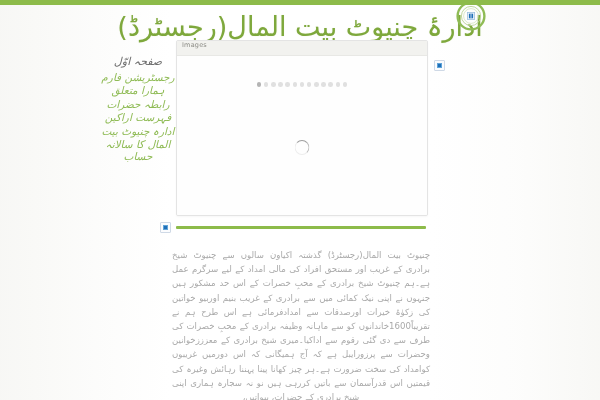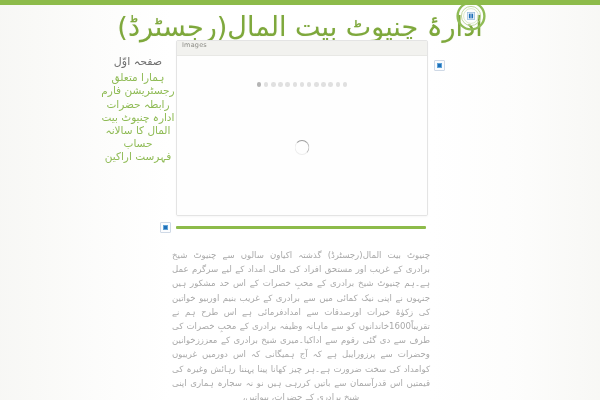--- a/index.html
+++ b/index.html
@@ -90,20 +90,21 @@
   }
   .nav-item {
     display: block;
     color: #8fbb55;
     font-size: 10.5px;
     line-height: 12.6px;
     padding: 0;
     margin: 0 0 1px 0;
     text-decoration: none;
     white-space: normal;
+    font-style: italic;
   }
   .nav-item.first {
     color: #6f6f6f;
     font-size: 11px;
     margin-bottom: 2px;
   }
 
   
   .panel {
     position: absolute;
@@ -248,25 +249,25 @@
       <circle cx="15" cy="15" r="9.6" fill="none" stroke="#b9d293" stroke-width="0.9"></circle>
       <circle cx="15" cy="15" r="7.4" fill="none" stroke="#cfe0b3" stroke-width="0.7"></circle>
       <rect x="11.4" y="11.4" width="7.2" height="7.2" fill="#eef4fa" stroke="#9cc0de" stroke-width="0.8"></rect>
       <rect x="12.9" y="12.7" width="4.2" height="4.6" fill="#1e6fb8"></rect>
       <rect x="14.6" y="12.7" width="0.8" height="4.6" fill="#eef4fa"></rect>
     </svg>
   </div>
 
   <nav class="nav-col">
     <a class="nav-item first" href="#">صفحہ اوّل</a>
+    <a class="nav-item" href="#">رجسٹریشن فارم</a>
     <a class="nav-item" href="#">ہمارا متعلق</a>
-    <a class="nav-item" href="#">رجسٹریشن فارم</a>
     <a class="nav-item" href="#">رابطہ حضرات</a>
+    <a class="nav-item" href="#">فہرست اراکین</a>
     <a class="nav-item" href="#">ادارہ چنیوٹ بیت المال کا سالانہ حساب</a>
-    <a class="nav-item" href="#">فہرست اراکین</a>
   </nav>
 
   <section class="panel">
     <div class="panel-head">
       <span class="panel-head-label">Images</span>
     </div>
     <div class="panel-body">
       <div class="dots">
         <span class="dot active"></span>
         <span class="dot"></span>

